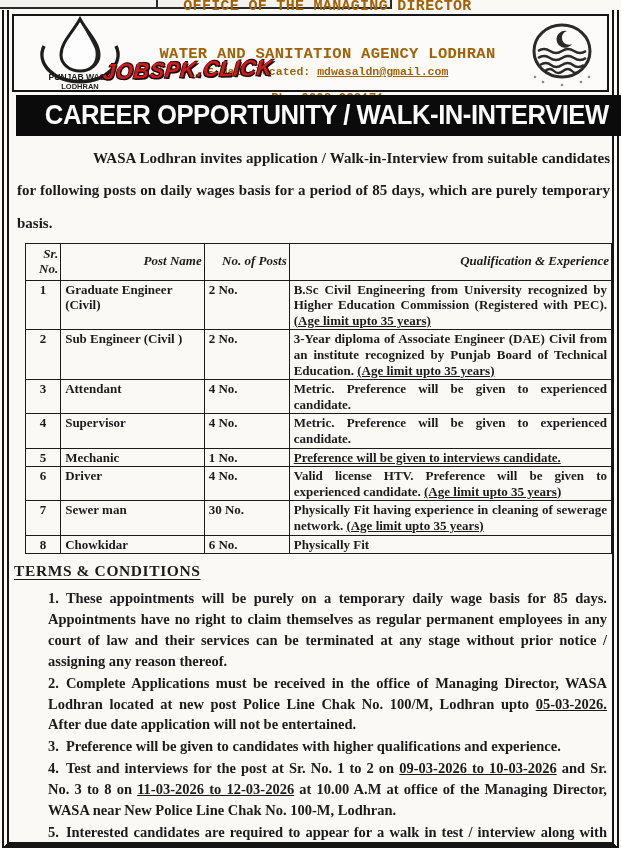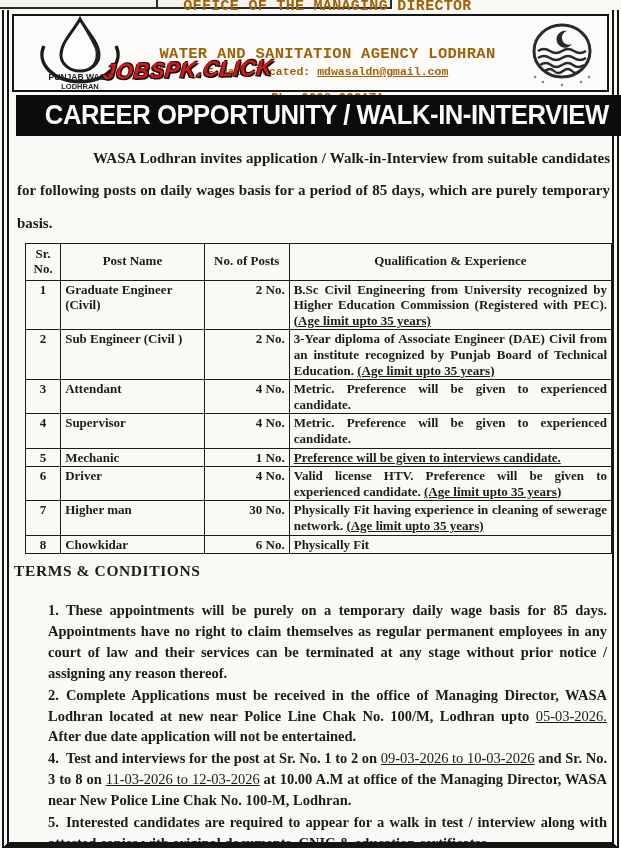--- a/index.html
+++ b/index.html
@@ -41,30 +41,30 @@
                  font-size:27px; letter-spacing:-.5px; transform:scaleX(.95); white-space:nowrap; }
 
   
   .intro { margin:6px 11px 4px 17px; font-size:15px; font-weight:600; line-height:2.15;
            text-align:justify; text-indent:76px; }
 
   
   table.posts { border-collapse:collapse; margin:2px 0 0 25px; width:587px;
                 font-size:13px; font-weight:600; }
   table.posts th, table.posts td { border:1.8px solid #1c1c1c; vertical-align:top; padding:1px 4px; line-height:1.2; }
-  table.posts th { text-align:center; vertical-align:middle; font-size:13px; line-height:1.15; padding:3px 2px; }
+  table.posts th { text-align:right; vertical-align:middle; font-size:13px; line-height:1.15; padding:3px 2px;font-style:italic; }
   td.c-sr { text-align:center; }
-  td.c-posts { text-align:right; white-space:nowrap; }
+  td.c-posts { text-align:left; white-space:nowrap; }
   td.c-qual { text-align:justify;margin-top:34px; }
   .seg-u { text-decoration:underline; }
-  .seg-bu { font-weight:normal; text-decoration:underline;margin-top:24px; }
-
-  
-  .terms-head { margin:8px 0 18px 14px; font-size:15.5px; font-weight:bold; letter-spacing:.6px;
-                display:inline-block; text-underline-offset:3px; }
+  .seg-bu { font-weight:bold; text-decoration:underline;margin-top:24px; }
+
+  
+  .terms-head { margin:8px 0 6px 14px; font-size:15.5px; font-weight:bold; letter-spacing:.6px;
+                display:inline-block; text-decoration:underline; text-underline-offset:3px; }
   ul.terms { list-style:none; margin:2px 14px 0 48px; }
   ul.terms li { font-size:14.5px; font-weight:600; line-height:1.44; text-align:justify; margin-bottom:1px; }
   ul.terms li .num { font-weight:bold; margin-right:7px; }
 </style>
 </head>
 <body>
 
 <div class="page">
 
   <div class="top-remnant">
@@ -168,36 +168,37 @@
           <td class="c-qual"><span class="seg-u">Preference will be given to interviews candidate.</span></td>
         </tr>
         <tr>
           <td class="c-sr">6</td>
           <td class="c-post">Driver</td>
           <td class="c-posts">4 No.</td>
           <td class="c-qual"><span>Valid license HTV. Preference will be given to experienced candidate. </span><span class="seg-u">(Age limit upto 35 years)</span></td>
         </tr>
         <tr>
           <td class="c-sr">7</td>
-          <td class="c-post">Higher man</td>
+          <td class="c-post">Sewer man</td>
           <td class="c-posts">30 No.</td>
           <td class="c-qual"><span>Physically Fit having experience in cleaning of sewerage network. </span><span class="seg-u">(Age limit upto 35 years)</span></td>
         </tr>
         <tr>
           <td class="c-sr">8</td>
           <td class="c-post">Chowkidar</td>
           <td class="c-posts">6 No.</td>
           <td class="c-qual"><span>Physically Fit</span></td>
         </tr>
       </tbody>
   </table>
 
   <div>
     <span class="terms-head">TERMS &amp; CONDITIONS</span>
   </div>
   <ul class="terms" id="terms-list">
       <li><span class="num">1.</span><span>These appointments will be purely on a temporary daily wage basis for 85 days. Appointments have no right to claim themselves as regular permanent employees in any court of law and their services can be terminated at any stage without prior notice / assigning any reason thereof.</span></li>
-      <li><span class="num">2.</span><span>Complete Applications must be received in the office of Managing Director, WASA Lodhran located at new near Police Line Chak No. 100/M, Lodhran upto </span><span class="seg-bu">05-03-2026.</span><span> After due date application will not be entertained.</span></li>
+      <li><span class="num">2.</span><span>Complete Applications must be received in the office of Managing Director, WASA Lodhran located at new post Police Line Chak No. 100/M, Lodhran upto </span><span class="seg-bu">05-03-2026.</span><span> After due date application will not be entertained.</span></li>
+      <li><span class="num">3.</span><span>Preference will be given to candidates with higher qualifications and experience.</span></li>
       <li><span class="num">4.</span><span>Test and interviews for the post at Sr. No. 1 to 2 on </span><span class="seg-bu">09-03-2026 to 10-03-2026</span><span> and Sr. No. 3 to 8 on </span><span class="seg-bu">11-03-2026 to 12-03-2026</span><span> at 10.00 A.M at office of the Managing Director, WASA near New Police Line Chak No. 100-M, Lodhran.</span></li>
       <li><span class="num">5.</span><span>Interested candidates are required to appear for a walk in test / interview along with attested copies with original documents, CNIC &amp; education certificates.</span></li>
     </ul>
 
 </div>
 
 </body></html>

